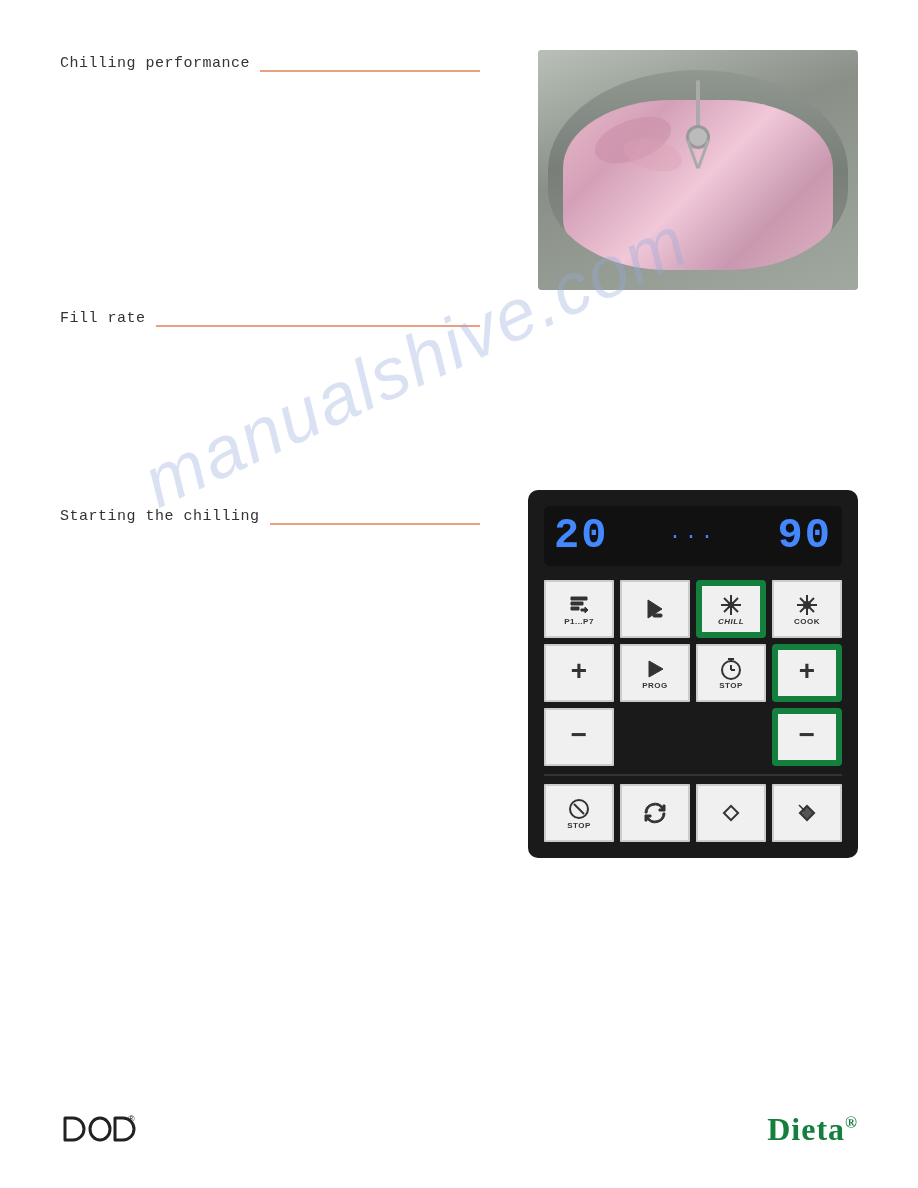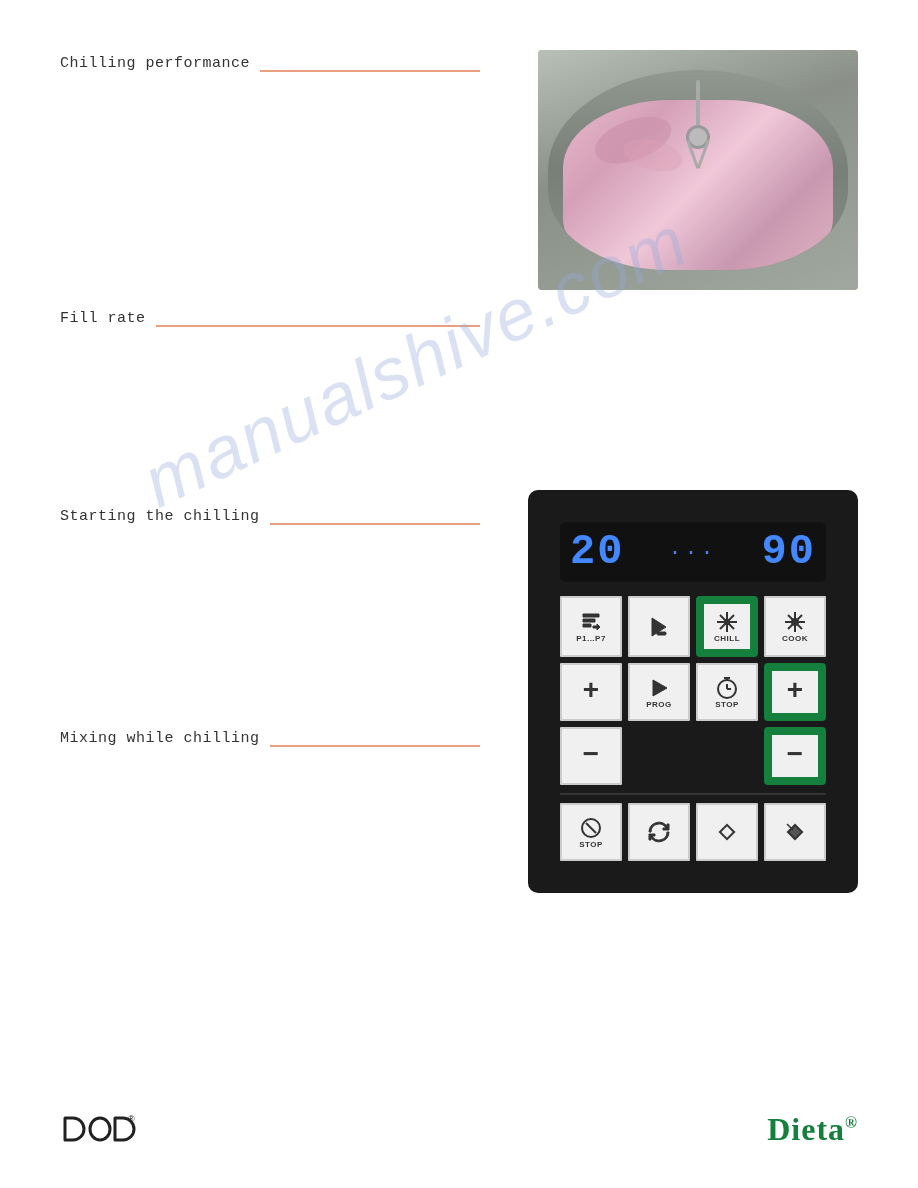--- a/index.html
+++ b/index.html
@@ -110,21 +110,21 @@
     }
 
     
     .control-panel {
       position: absolute;
       top: 490px;
       right: 60px;
       width: 330px;
       background: #1a1a1a;
       border-radius: 10px;
-      padding: 32px;
+      padding: 16px;
     }
 
     
     .display-row {
       display: flex;
       justify-content: space-between;
       align-items: center;
       margin-bottom: 14px;
       padding: 6px 10px;
       background: #111;
@@ -160,22 +160,23 @@
       flex-direction: column;
       align-items: center;
       justify-content: center;
       padding: 6px 4px;
       min-height: 58px;
       cursor: pointer;
       position: relative;
     }
 
     .btn.highlighted {
-      border: 8px solid #15803d;
+      border: 6px solid #15803d;
       border-radius: 4px;
+      font-style: italic;
     }
 
     .btn-label {
       font-size: 8px;
       font-family: Arial, sans-serif;
       font-weight: bold;
       color: #333;
       letter-spacing: 0.5px;
     }
 
@@ -277,26 +278,20 @@
     </div>
   </div>
 
   <div class="section-3">
     <div class="section-heading">
       <span class="section-heading-text">Starting the chilling</span>
       <div class="section-heading-line"></div>
     </div>
   </div>
 
-  <div class="section-4">
-    <div class="section-heading">
-      <span class="section-heading-text">Mixing while chilling</span>
-      <div class="section-heading-line"></div>
-    </div>
-  </div>
 
   <div class="control-panel">
 
     <div class="display-row">
       <span class="display-number">20</span>
       <span class="display-dots">···</span>
       <span class="display-number">90</span>
     </div>
 
     <div class="button-grid">

